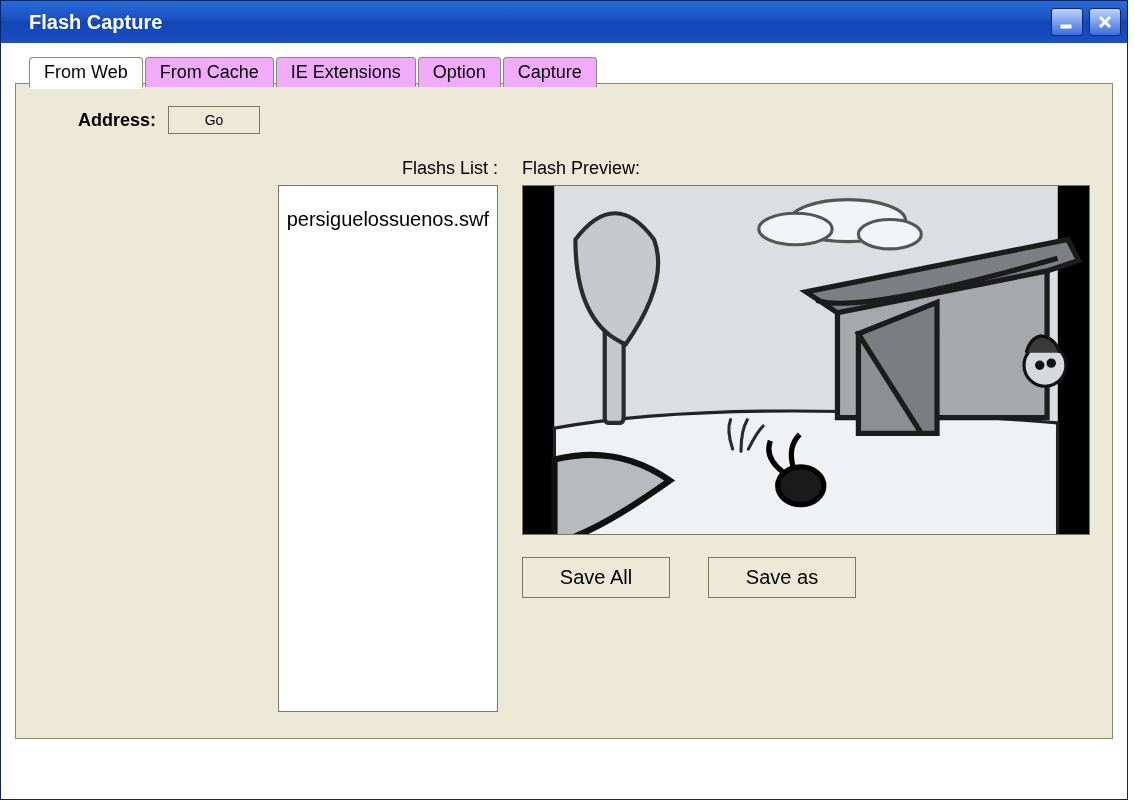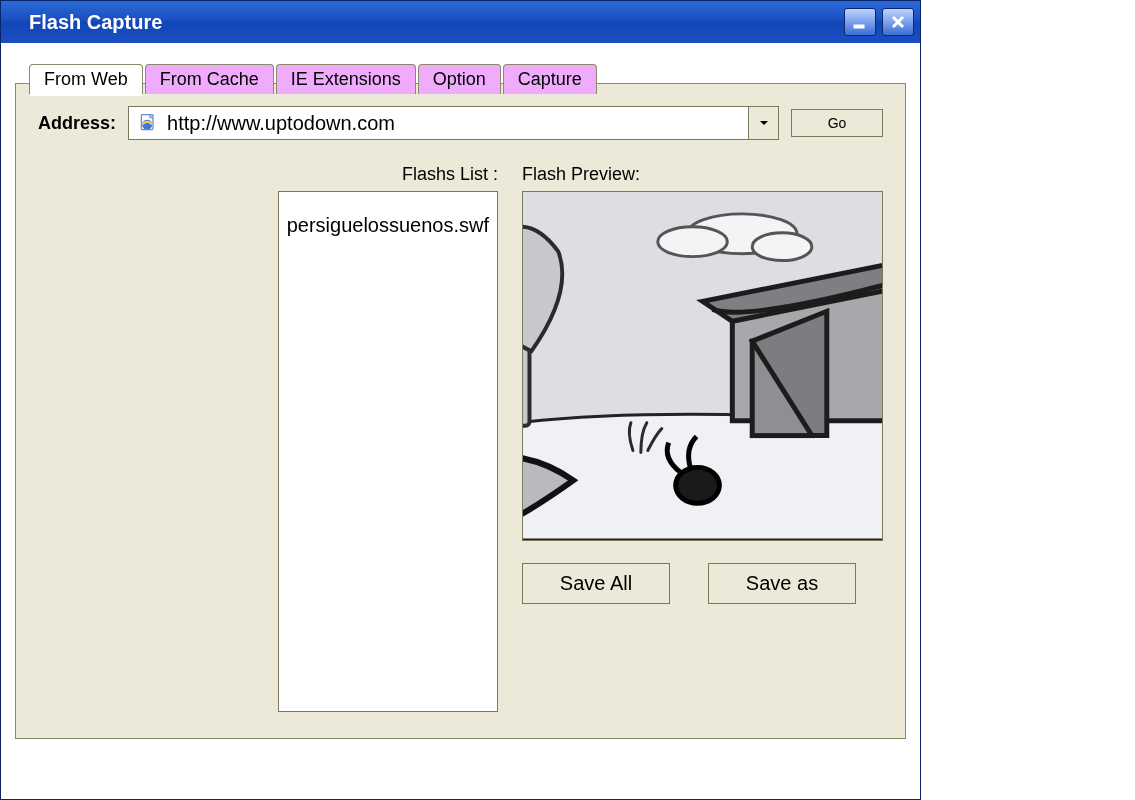--- a/index.html
+++ b/index.html
@@ -3,21 +3,21 @@
 <meta charset="utf-8">
 <style>
   * { box-sizing: border-box; margin: 0; padding: 0; }
   body {
     font-family: Tahoma, Arial, sans-serif;
     font-size: 15px;
     background: #fff;
     overflow: hidden;
   }
   .window {
-    width: 921px;
+    width: 1128px;
     height: 800px;
     background: #ece9d8;
     border: 1px solid #0a246a;
     display: flex;
     flex-direction: column;
   }
   .titlebar {
     height: 42px;
     background: linear-gradient(to bottom, #2a6bd8 0%, #1b4ec0 45%, #1245b8 50%, #1b4ec0 100%);
     display: flex;
@@ -44,21 +44,21 @@
     background: #fff;
     padding: 10px 14px 30px 14px;
     position: relative;
   }
   .tabstrip {
     display: flex;
     align-items: flex-end;
     gap: 0;
     margin-left: 14px;
     position: relative;
-    top: 11px;
+    top: 4px;
     z-index: 2;
   }
   .tab {
     border: 1px solid #8a8a6a;
     border-bottom: none;
     background: #f0abfc;
     padding: 4px 14px;
     font-size: 18px;
     border-top-left-radius: 4px;
     border-top-right-radius: 4px;
@@ -85,20 +85,21 @@
     padding: 22px 22px 26px 22px;
     height: 656px;
     display: flex;
     flex-direction: column;
   }
   .addr-row {
     display: flex;
     align-items: center;
     gap: 12px;
     margin-bottom: 24px;
+    margin-left: 40px;
   }
   .addr-label { font-weight: bold; font-size: 18px; }
   .addr-combo {
     flex: 1;
     display: flex;
     align-items: center;
     border: 1px solid #7a7a5a;
     background: #fff;
     height: 34px;
   }
@@ -191,36 +192,20 @@
       <div class="tab">From Cache</div>
       <div class="tab">IE Extensions</div>
       <div class="tab">Option</div>
       <div class="tab">Capture</div>
     </div>
 
     <div class="panel">
 
       <div class="addr-row">
         <span class="addr-label">Address:</span>
-        <div class="addr-combo">
-          <span class="addr-icon">
-            <svg viewBox="0 0 24 24" width="20" height="20">
-              <rect x="4" y="2" width="14" height="18" rx="1" fill="#fff" stroke="#6a8ad0" stroke-width="1.5"></rect>
-              <path d="M14 2 L18 6 L14 6 Z" fill="#cfe0ff" stroke="#6a8ad0" stroke-width="1"></path>
-              <circle cx="11" cy="14" r="6" fill="#3a7ae0"></circle>
-              <path d="M6 13 q5 -5 10 0" stroke="#ffd04a" stroke-width="2.4" fill="none" stroke-linecap="round"></path>
-            </svg>
-          </span>
-          <input class="addr-text" type="text" value="http://www.uptodown.com" style="">
-          <div class="addr-drop">
-            <svg viewBox="0 0 12 12" width="12" height="12">
-                <path d="M2 4 L6 8 L10 4 Z" fill="#000"></path>
-              </svg>
-          </div>
-        </div>
         <button class="btn">Go</button>
       </div>
 
       <div class="columns">
 
         <div class="col-left">
           <div class="col-label">Flashs List :</div>
           <div class="listbox">
             <div class="list-item">persiguelossuenos.swf</div>
           </div>

